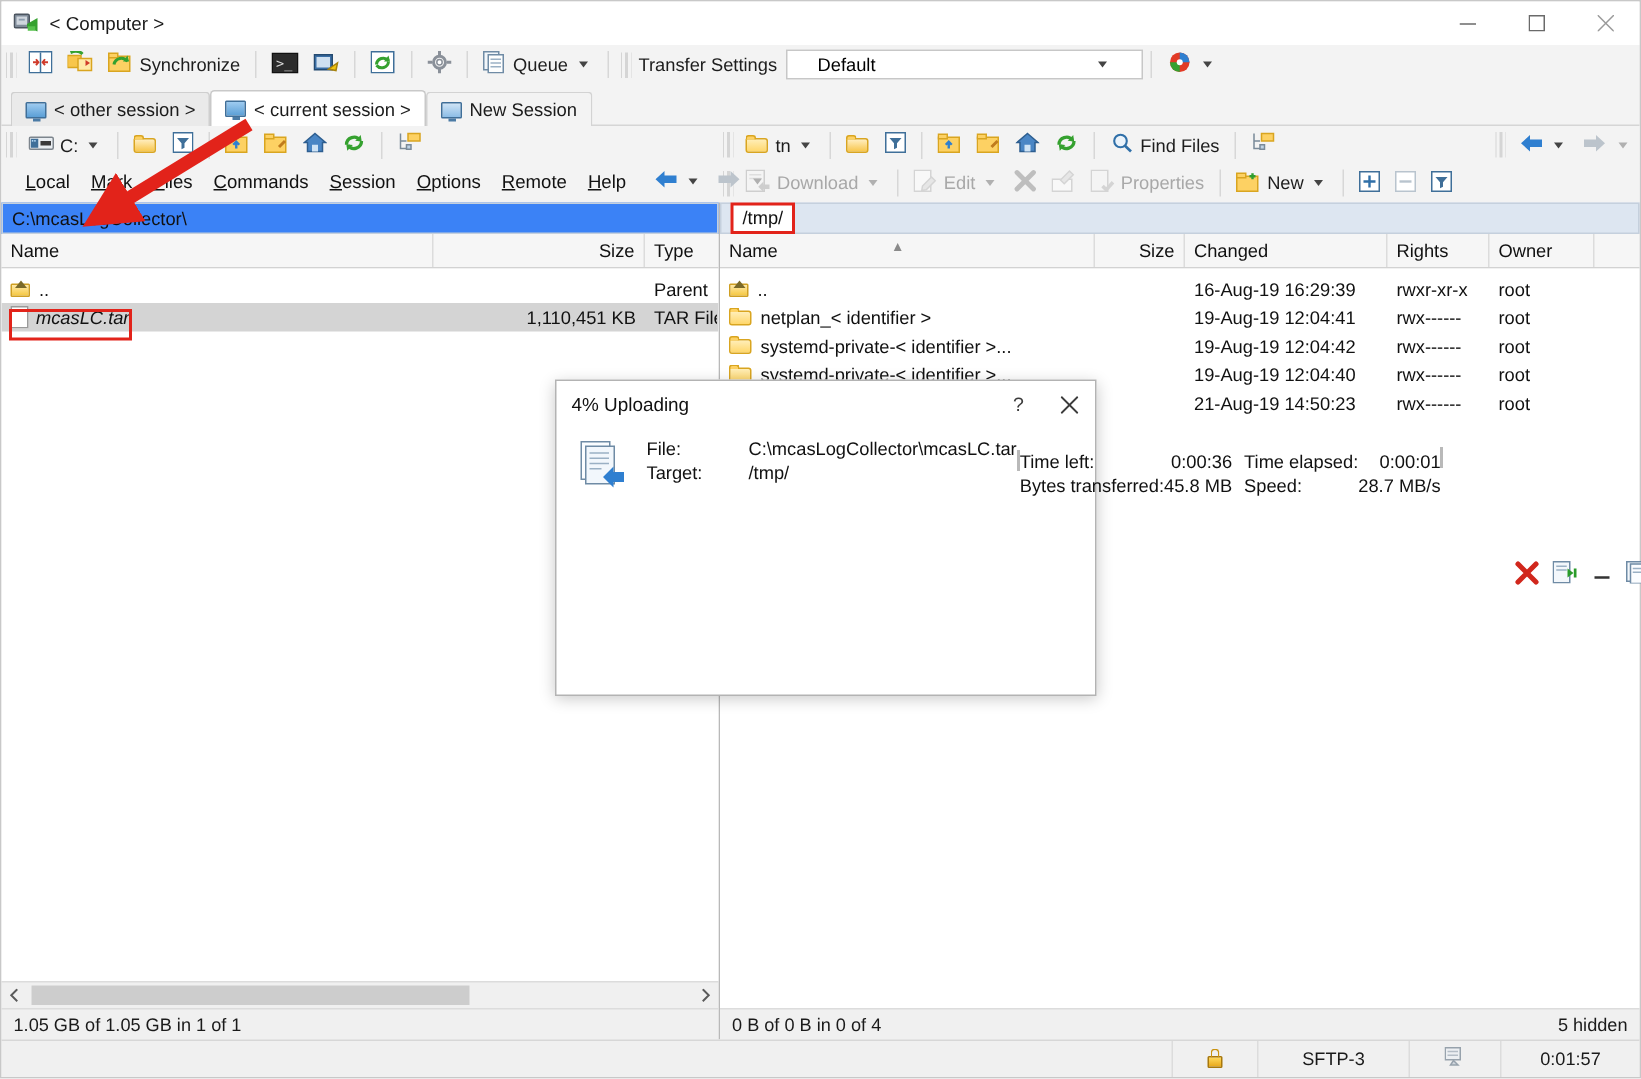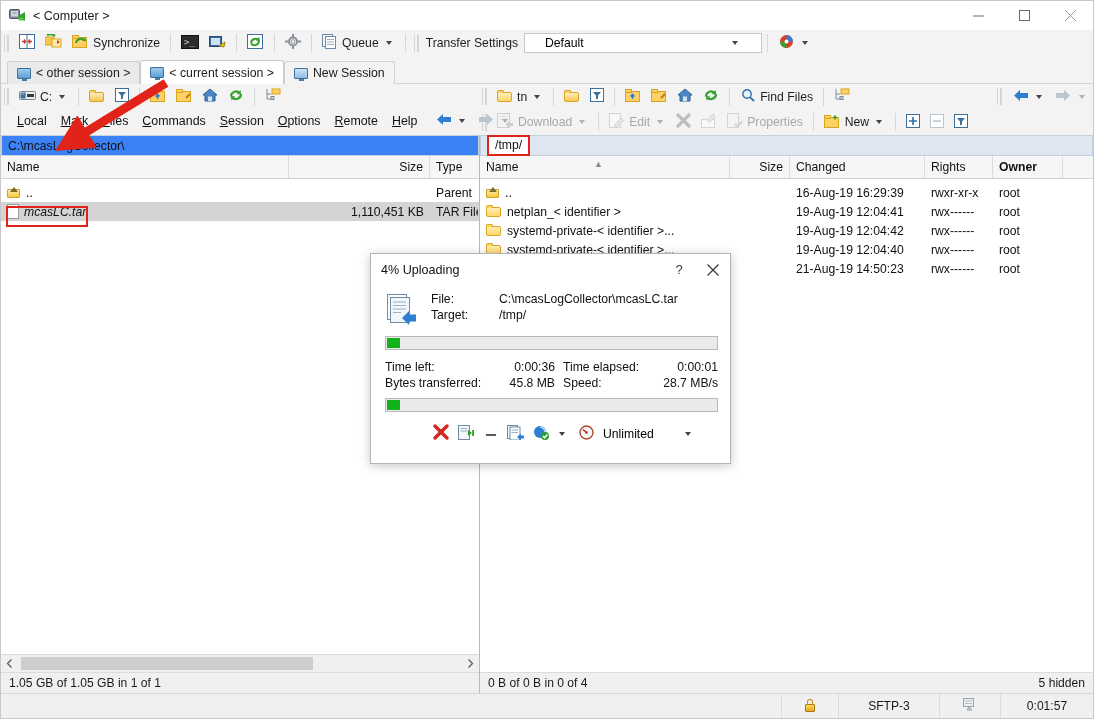--- a/index.html
+++ b/index.html
@@ -116,21 +116,21 @@
   .lock { width:12px;height:14px; position:relative;}
   .lock:before{content:"";position:absolute;left:1px;top:5px;width:10px;height:8px;background:linear-gradient(#ffd95c,#e8a81b);border:1px solid #a8780c;box-sizing:border-box;border-radius:1px;}
   .lock:after{content:"";position:absolute;left:3px;top:0px;width:6px;height:6px;border:1.6px solid #c9920f;border-bottom:none;border-radius:3px 3px 0 0;box-sizing:border-box;}
 
   
   .dialog { position:absolute; left:370px; top:253px; width:359px; height:209px;
             background:#ffffff; border:1px solid #b3b3b3; box-shadow:0 2px 10px rgba(0,0,0,.22); display:flex; flex-direction:column;}
   .dlg-title { height:31px; display:flex; align-items:center; position:relative; padding-left:10px; font-size:12.6px; color:#111;}
   .dlg-btns { position:absolute; right:0; top:0; height:31px; display:flex; }
   .dlg-btn { width:34px; height:31px; display:flex; align-items:center; justify-content:center; color:#3b3b3b; font-size:13px;}
-  .dlg-body { flex:1 1 auto; padding:6px 12px 0 14px; display:flex; flex-direction:column;}
+  .dlg-body { flex:1 1 auto; padding:6px 12px 0 14px; display:flex; flex-direction:row;}
   .dlg-top { display:flex; gap:12px; }
   .dlg-ico { width:34px; height:34px; position:relative; flex:0 0 auto; margin-top:2px;}
   .dlg-fields { flex:1 1 auto; }
   .fld { display:flex; font-size:12.2px; line-height:16px; color:#111;}
   .fld .k { width:68px; }
   .pbar { height:14px; background:#eaeaea; border:1px solid #b9b9b9; box-sizing:border-box; margin-top:9px; position:relative;}
   .pfill { position:absolute; left:1px; top:1px; bottom:1px; background:#12b21a; }
   .stats { margin-top:9px; font-size:12.2px; color:#111;}
   .stats table { border-collapse:collapse; width:100%; font-size:12.2px;}
   .stats td { padding:1px 0; white-space:nowrap;}
@@ -769,21 +769,21 @@
         <span class="pathhl">/tmp/</span>
       </div>
       <div class="colhdr">
         <div class="col" style="width:250px;position:relative;">
           <span>Name</span>
           <span class="sortcaret" style="left:114px;">▲</span>
         </div>
         <div class="col num" style="width:60px;">Size</div>
         <div class="col" style="width:135px;">Changed</div>
         <div class="col" style="width:68px;">Rights</div>
-        <div class="col" style="width:70px;font-weight:bold;">Owner</div>
+        <div class="col" style="width:70px;">Owner</div>
         <div class="col" style="flex:1 1 auto;border-right:none;"></div>
       </div>
       <div class="filelist">
         <div class="frow" style="margin-top:4px;">
           <div class="fcell" style="width:250px;">
             <span class="uparrow ic"></span>
             <span>..</span>
           </div>
           <div class="fcell num" style="width:60px;"></div>
           <div class="fcell" style="width:135px;">16-Aug-19 16:29:39</div>

